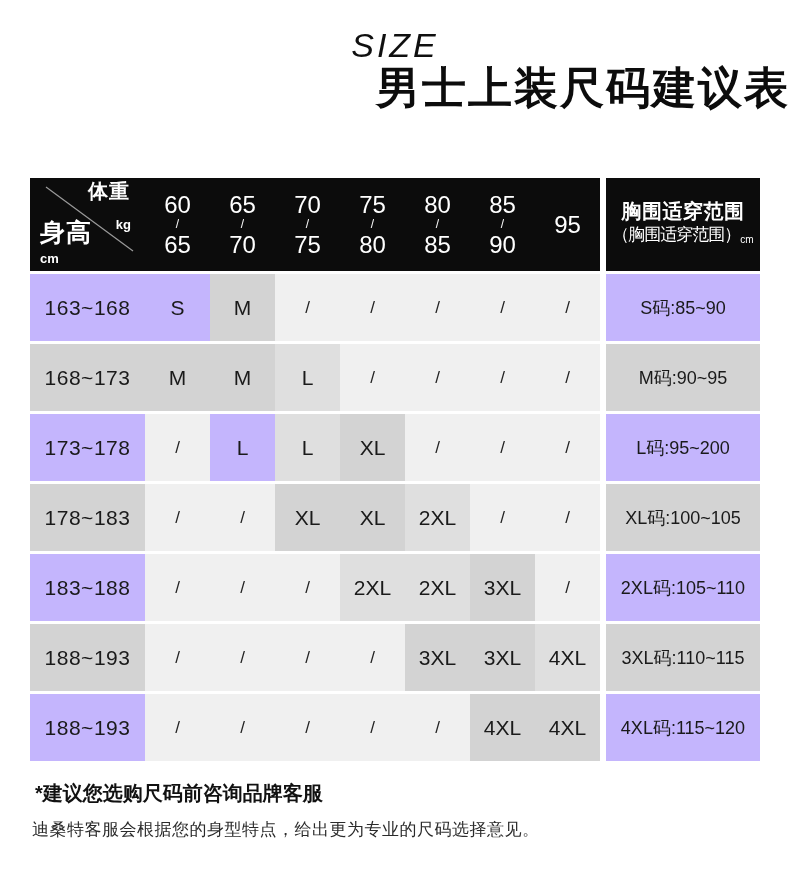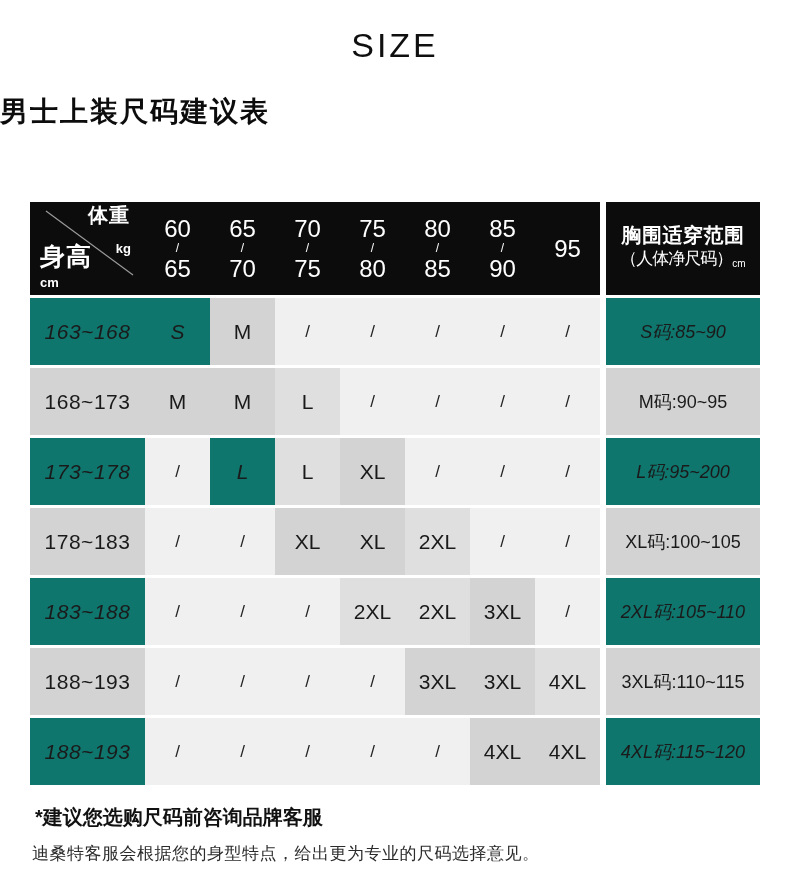--- a/index.html
+++ b/index.html
@@ -1,20 +1,20 @@
 <!DOCTYPE html>
 <html><head>
 <meta charset="utf-8">
 <style>
   html,body{margin:0;padding:0;background:#fff;}
   .page{position:relative;width:790px;height:873px;background:#ffffff;overflow:hidden;
         font-family:"Liberation Sans","DejaVu Sans",sans-serif;color:#141414;}
   .title{margin-top:26px;text-align:center;font-size:34px;font-weight:500;
-         letter-spacing:3px;line-height:38px;color:#0f0f0f;}
-  .subtitle{margin-top:24px;text-align:left;font-size:28px;font-weight:700;
+         letter-spacing:3px;line-height:38px;color:#0f0f0f;font-style:italic;}
+  .subtitle{margin-top:0;text-align:right;font-size:44px;font-weight:700;
             letter-spacing:2px;line-height:48px;color:#0c0c0c;}
   .size-table{margin:66px 30px 0 30px;}
   .trow{display:grid;grid-template-columns:115px repeat(7,65px) 6px 154px;margin-bottom:3px;}
   
   .h-cell{height:93px;background:#0c0c0c;color:#fff;display:flex;flex-direction:column;
           align-items:center;justify-content:center;}
   .corner{position:relative;}
   .corner svg{position:absolute;left:0;top:0;width:115px;height:93px;}
   .corner .wlab{position:absolute;top:0;right:15px;font-size:20px;font-weight:600;letter-spacing:1px;}
   .corner .wunit{position:absolute;top:39px;right:14px;font-size:13px;font-weight:600;}
@@ -26,21 +26,21 @@
   .chest-h .l1{font-size:20px;font-weight:600;line-height:26px;letter-spacing:0.5px;}
   .chest-h .l2{font-size:17px;font-weight:400;line-height:22px;letter-spacing:-1px;}
   .chest-h .sub{font-size:10px;vertical-align:-3px;letter-spacing:0;}
   .gapcol{background:#ffffff;}
   
   .cell{height:67px;display:flex;align-items:center;justify-content:center;
         font-size:21px;color:#1a1a1a;}
   .hcell{letter-spacing:0.5px;}
   .ccell{font-size:18px;letter-spacing:0;}
   [data-tone="w"]{background:#f0f0f0;}
-  [data-tone="l"]{background:#0f766e;font-style:italic;}
+  [data-tone="l"]{background:#c4b5fd;}
   [data-tone="m"]{background:#dfdfdf;}
   [data-tone="d"]{background:#d3d3d3;}
   [data-v="/"]{font-size:17px;color:#232323;}
   
   .note-bold{margin:19px 0 0 35px;font-size:20px;font-weight:700;color:#111;}
   .note{margin:11px 0 0 32px;font-size:17px;font-weight:400;color:#2b2b2b;letter-spacing:0.5px;}
 </style>
 </head>
 <body>
 
@@ -93,21 +93,21 @@
         <span class="wnum">90</span>
       </div>
       <div class="h-cell">
         <span class="wnum">95</span>
       </div>
 
       <div class="gapcol"></div>
 
       <div class="h-cell chest-h">
         <span class="l1">胸围适穿范围</span>
-        <span class="l2"><span>（人体净尺码）</span><span class="sub">cm</span></span>
+        <span class="l2"><span>（胸围适穿范围）</span><span class="sub">cm</span></span>
       </div>
     </div>
 
     <div class="trow">
       <div class="cell hcell" data-tone="l">163~168</div>
       <div class="cell" data-tone="l" data-v="S">S</div>
       <div class="cell" data-tone="d" data-v="M">M</div>
       <div class="cell" data-tone="w" data-v="/">/</div>
       <div class="cell" data-tone="w" data-v="/">/</div>
       <div class="cell" data-tone="w" data-v="/">/</div>

